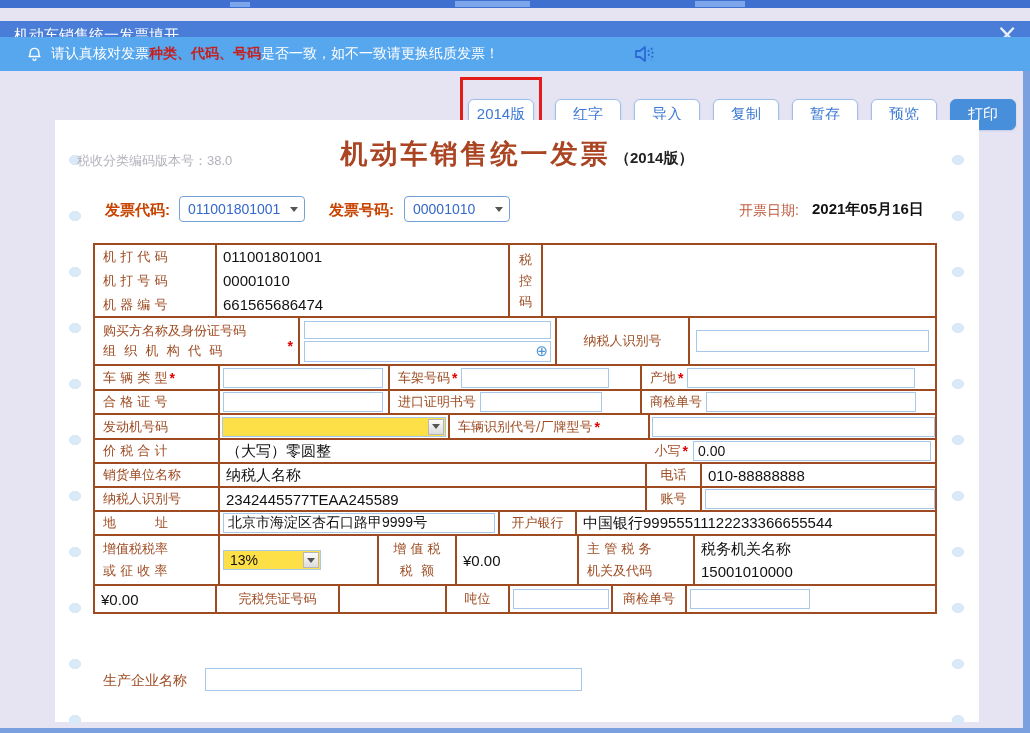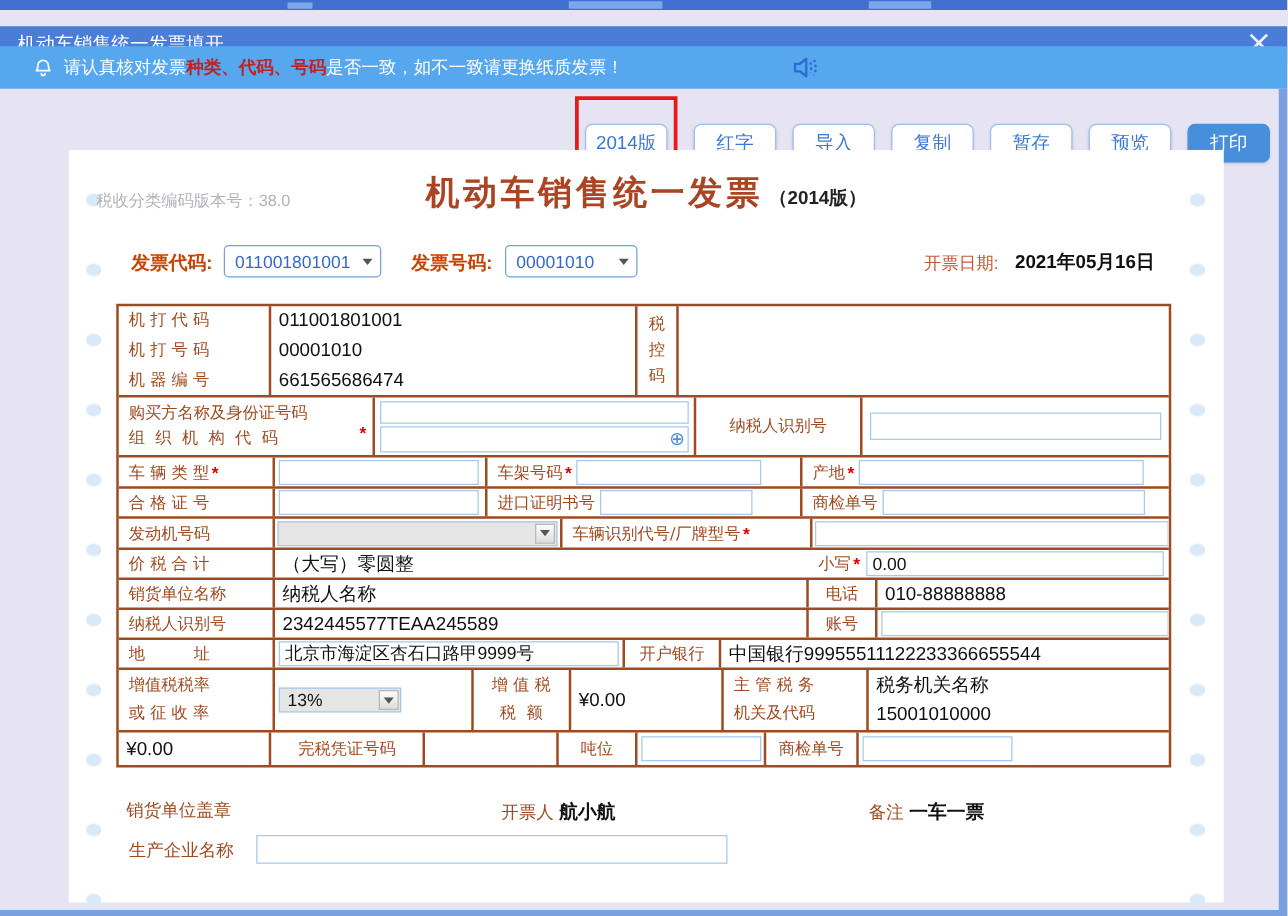--- a/index.html
+++ b/index.html
@@ -49,21 +49,21 @@
   .row { display:flex; border-bottom:2px solid #9e4b22; }
   .row:last-child { border-bottom:none; }
   .c { border-right:2px solid #9e4b22; display:flex; align-items:center; overflow:hidden; position:relative; }
   .c:last-child { border-right:none; flex:1; }
   .col { flex-direction:column; justify-content:center; align-items:flex-start; }
   .lb { color:#9e4b22; font-size:13px; font-family:"DejaVu Serif",serif; white-space:pre; padding-left:8px; }
   .ctr { justify-content:center; } .ctr .lb { padding-left:0; }
   .v { color:#111; font-size:15px; padding-left:6px; white-space:pre; }
   .star { color:#e00000; font-weight:bold; font-size:14px; padding-left:2px; }
   .ipt { height:20px; border:1px solid #a6c8ea; background:#fff; font:14px "Liberation Sans",sans-serif; color:#111; padding:0 4px; }
-  .sel { height:20px; border:1px solid #a6c8ea; background:#e5e5e5; display:flex; align-items:flex-start; padding:1px 1px 1px 6px; cursor:pointer; }
+  .sel { height:20px; border:1px solid #a6c8ea; background:#fde047; display:flex; align-items:flex-start; padding:1px 1px 1px 6px; cursor:pointer; }
   .sel .txt { flex:1; font-size:14px; color:#111; }
   .sel .ar { width:16px; height:16px; background:linear-gradient(#fcfcfc,#dcdcdc); border:1px solid #b8b8b8; display:flex; align-items:center; justify-content:center; }
   .tri { width:0; height:0; border-left:4px solid transparent; border-right:4px solid transparent; border-top:5px solid #555; }
   .vert { width:100%; text-align:center; color:#9e4b22; font-size:13px; font-family:"DejaVu Serif",serif; word-break:break-all; line-height:21px; padding:0 9px; }
   .addicon { position:absolute; right:3px; top:1px; color:#4a90d9; font-size:15px; line-height:18px; cursor:pointer; font-family:"DejaVu Sans",sans-serif; }
 
   
   .sealrow { position:absolute; top:520px; left:0; width:100%; height:20px; }
   .sealrow .lb2 { color:#9e4b22; font-size:14px; font-family:"DejaVu Serif",serif; }
   .sealrow .bv { color:#111; font-size:15px; font-weight:bold; }
@@ -348,29 +348,18 @@
         <div class="c ctr" style="width:74px">
           <span class="lb">商检单号</span>
         </div>
         <div class="c">
           <input class="ipt" style="width: 120px; margin-left: 3px;">
         </div>
       </div>
 
     </div>
 
-    <div class="sealrow">
-      <span class="g1 lb2">销货单位盖章</span>
-      <span class="g2">
-        <span class="lb2">开票人</span>
-        <span class="bv">航小航</span>
-      </span>
-      <span class="g3">
-        <span class="lb2">备注</span>
-        <span class="bv">一车一票</span>
-      </span>
-    </div>
 
     <span class="mfr-label">生产企业名称</span>
     <input class="ipt mfr-input" style="">
 
   </div>
 </div>
 
 </body></html>

